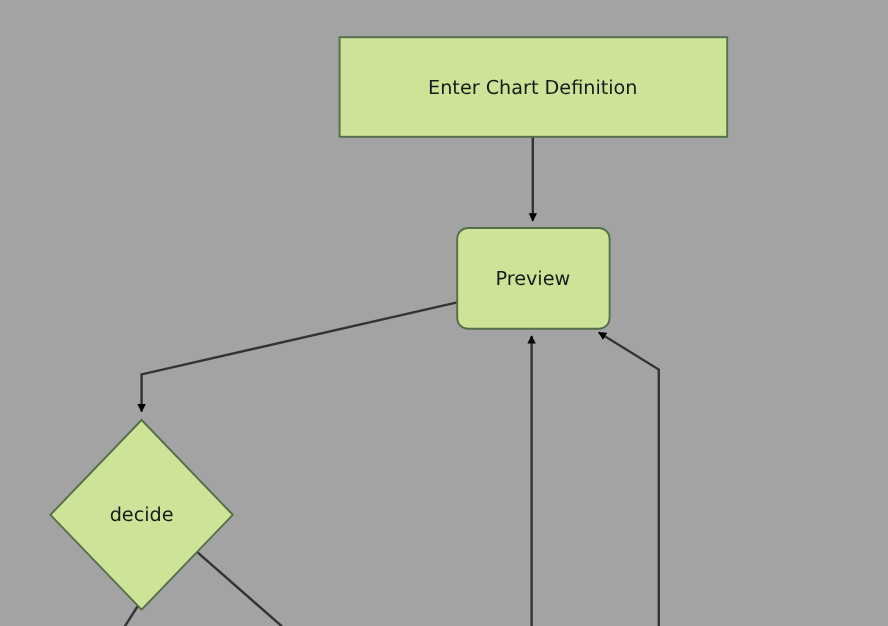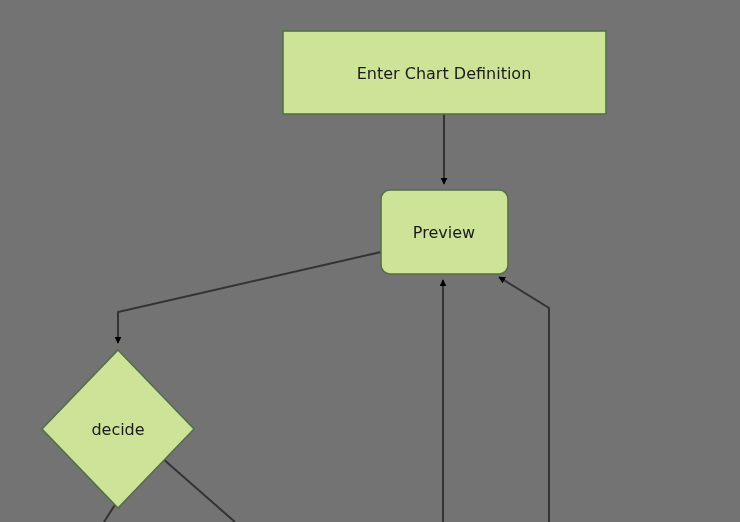--- a/index.html
+++ b/index.html
@@ -39,21 +39,21 @@
   .edge-path {
     fill: none;
     stroke-width: 2px;
     stroke-linecap: butt;
     stroke-linejoin: miter;
   }
 </style>
 </head>
 <body>
 
-<div id="diagram-root" style="background: #737373;">
+<div id="diagram-root" style="background: #a3a3a3;">
   <svg id="flow-svg" viewBox="0 0 740 522" xmlns="http://www.w3.org/2000/svg">
 
     <defs>
       <marker id="arrowhead" viewBox="0 0 10 10" refX="9" refY="5" markerWidth="7" markerHeight="7" orient="auto-start-reverse" markerUnits="userSpaceOnUse">
         <path d="M 0 0 L 10 5 L 0 10 z" fill="#000000"></path>
       </marker>
     </defs>
 
     <g>
 

